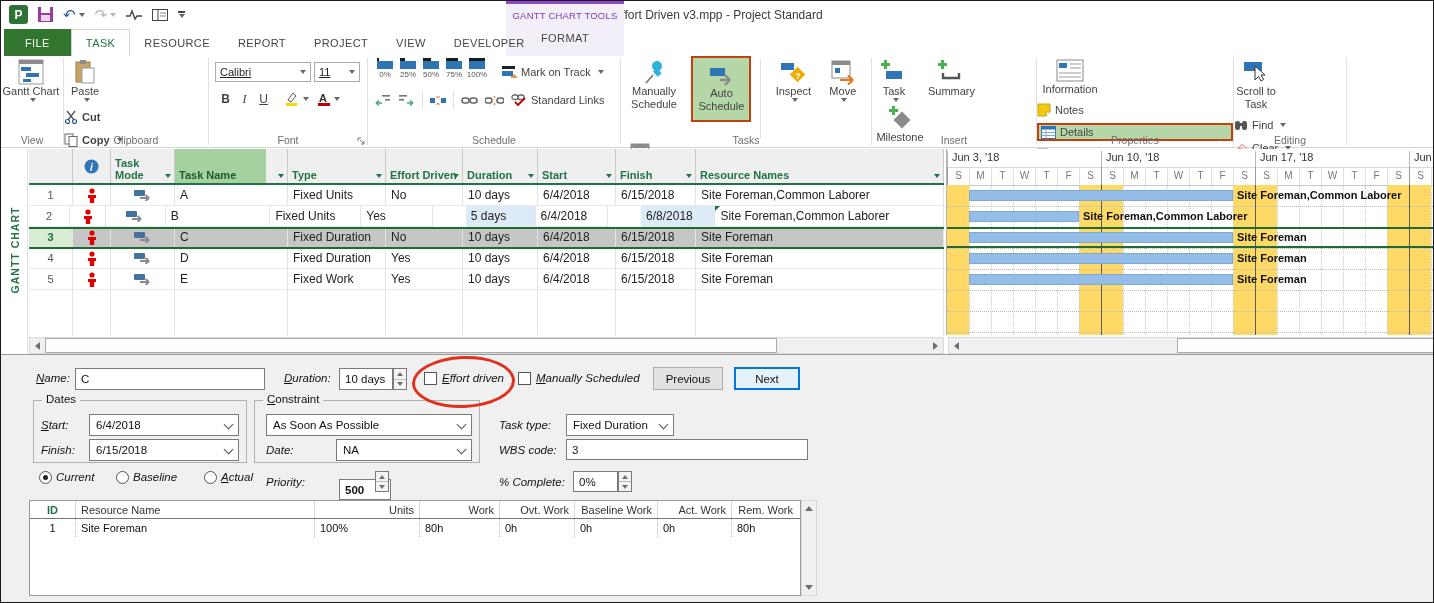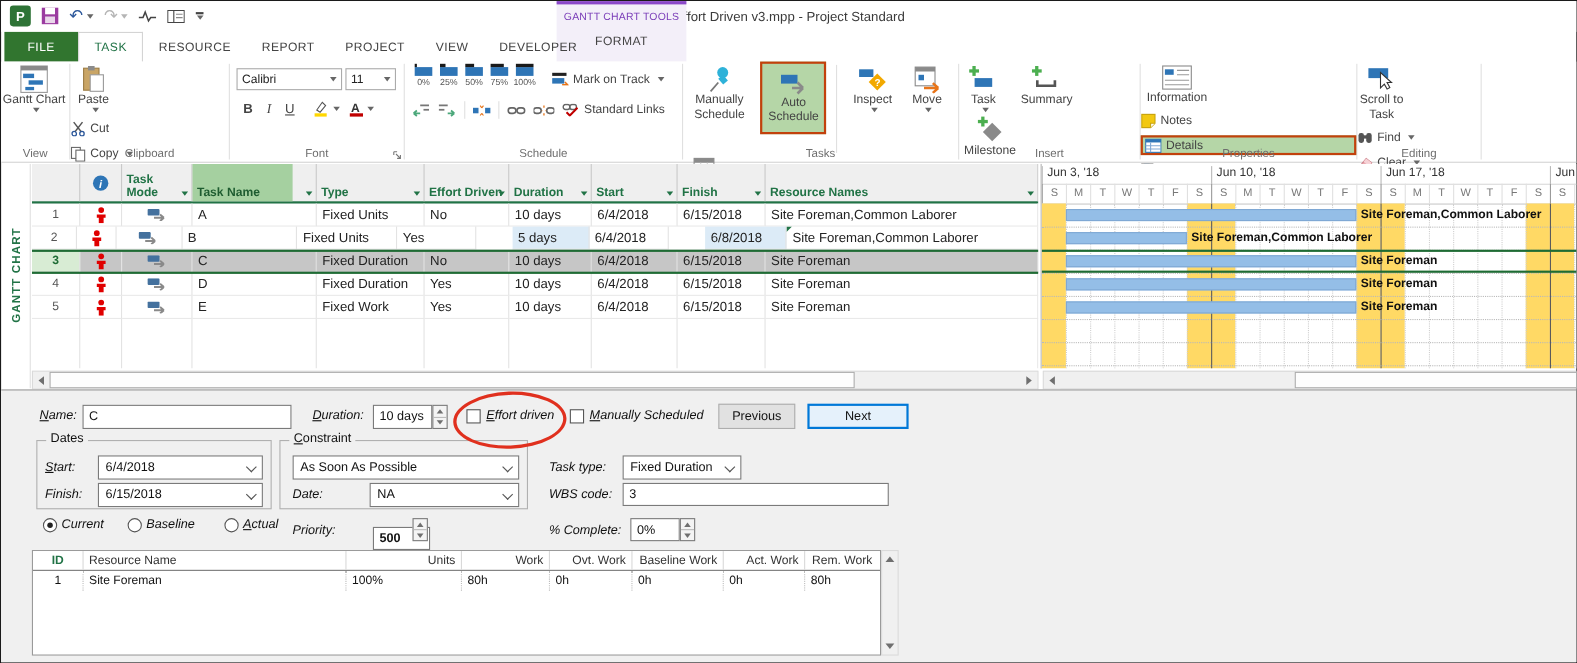--- a/index.html
+++ b/index.html
@@ -29,21 +29,21 @@
   .tab.file{background:#31752F;color:#fff;padding:0 21px;}
   .tab.active{background:#fff;color:#217346;border:1px solid #d4d4d4;border-bottom:none;}
   
   #ribbon{left:0;top:55px;width:1434px;height:92px;background:#fff;border-bottom:1px solid #d4d4d4;box-sizing:border-box;display:flex;}
   .rgroup{position:relative;height:100%;flex:0 0 auto;}
   .rg-sep{flex:0 0 1px;background:#e0e0e0;margin:2px 0;}
   .rg-label{position:absolute;bottom:1px;left:0;width:100%;text-align:center;font-size:10.5px;color:#6e6e6e;}
   .bigbtn{display:inline-flex;flex-direction:column;align-items:center;justify-content:flex-start;font-size:11px;color:#444;text-align:center;padding-top:3px;line-height:13px;vertical-align:top;}
   .smallitem{display:flex;align-items:center;gap:4px;font-size:11px;color:#444;height:18px;white-space:nowrap;}
   .hl-green{background:#B5D6A7;border:2px solid #c2410c;box-sizing:border-box;}
-  .combo{background:#fff;border:1px solid #ababab;font-size:11px;display:flex;align-items:center;justify-content:space-between;padding:0 4px;height:20px;box-sizing:border-box;color:#222;}
+  .combo{background:#fff;border:1px solid #ababab;font-size:11px;display:flex;align-items:center;justify-content:space-between;padding:0 4px;height:20px;box-sizing:border-box;color:#222;text-decoration:underline;}
   .fontbtn{font-size:12px;color:#444;width:17px;text-align:center;display:inline-block;}
   .pct{display:inline-flex;flex-direction:column;align-items:center;width:22px;font-size:8px;color:#555;}
   .pctbar{width:16px;height:8px;background:#2E75B6;position:relative;margin-bottom:1px;}
   .pctbar i{position:absolute;left:0;top:-3px;height:3px;background:#1a1a1a;display:block;}
   .stack{display:flex;flex-direction:column;justify-content:flex-start;}
   
   #viewbar{left:0;top:148px;width:27px;height:204px;border-right:1px solid #e0e0e0;box-sizing:border-box;}
   #viewbar span{position:absolute;left:-34px;top:95px;transform:rotate(-90deg);transform-origin:center;display:block;width:96px;text-align:center;font-size:10.5px;font-weight:bold;letter-spacing:1px;color:#217346;}
   
   #ttable{left:28px;top:148px;width:915px;height:186px;overflow:hidden;background:#fff;}
@@ -189,21 +189,21 @@
     <div class="rgroup" style="width:144px;">
       <div class="bigbtn" style="width:42px;">
         <svg width="22" height="26" viewBox="0 0 22 26">
             <rect x="2" y="3" width="14" height="20" fill="#C9A566" stroke="#9c7c43"></rect>
             <rect x="6" y="1" width="6" height="4" fill="#8b8b8b"></rect>
             <rect x="8" y="9" width="12" height="15" fill="#fff" stroke="#999"></rect>
           </svg>
         <span>Paste</span>
           <span class="dd"></span>
       </div>
-      <div class="stack" style="padding-top:6px;gap:5px;">
+      <div class="stack" style="padding-top:6px;gap:5px;font-weight:bold;">
         <div class="smallitem">
           <svg width="14" height="14" viewBox="0 0 14 14">
               <line x1="3" y1="1" x2="10" y2="10" stroke="#555" stroke-width="1.3"></line>
               <line x1="11" y1="1" x2="4" y2="10" stroke="#555" stroke-width="1.3"></line>
               <circle cx="3.5" cy="11.5" r="2" fill="none" stroke="#2B579A" stroke-width="1.2"></circle>
               <circle cx="10.5" cy="11.5" r="2" fill="none" stroke="#2B579A" stroke-width="1.2"></circle>
             </svg>
           <span>Cut</span>
         </div>
         <div class="smallitem">
@@ -815,21 +815,21 @@
         </div>
         <div>
           <span class="tri-d"></span>
         </div>
       </div>
     <div class="cb" style="left:423px;top:17px;"></div>
     <span class="flabel ulf" style="left:441px;top:17px;">Effort driven</span>
     <div class="cb" style="left:517px;top:17px;"></div>
     <span class="flabel ulf" style="left:535px;top:17px;">Manually Scheduled</span>
     <div class="btn ulf" style="left:652px;top:12px;width:70px;height:23px;">Previous</div>
-    <div class="btn default" style="left:733px;top:12px;width:92px;height:23px;">Next</div>
+    <div class="btn default" style="left:733px;top:12px;width:66px;height:23px;">Next</div>
 
     <div class="fieldset" style="left:32px;top:45px;width:214px;height:63px;">
       <span class="legend">Dates</span>
     </div>
     <span class="flabel ulf" style="left:40px;top:64px;">Start:</span>
     <div class="fcombo" style="left:88px;top:59px;width:150px;height:22px;">
         <span>6/4/2018</span>
         <span class="chev"></span>
       </div>
     <span class="flabel" style="left:40px;top:89px;">Finish:</span>

